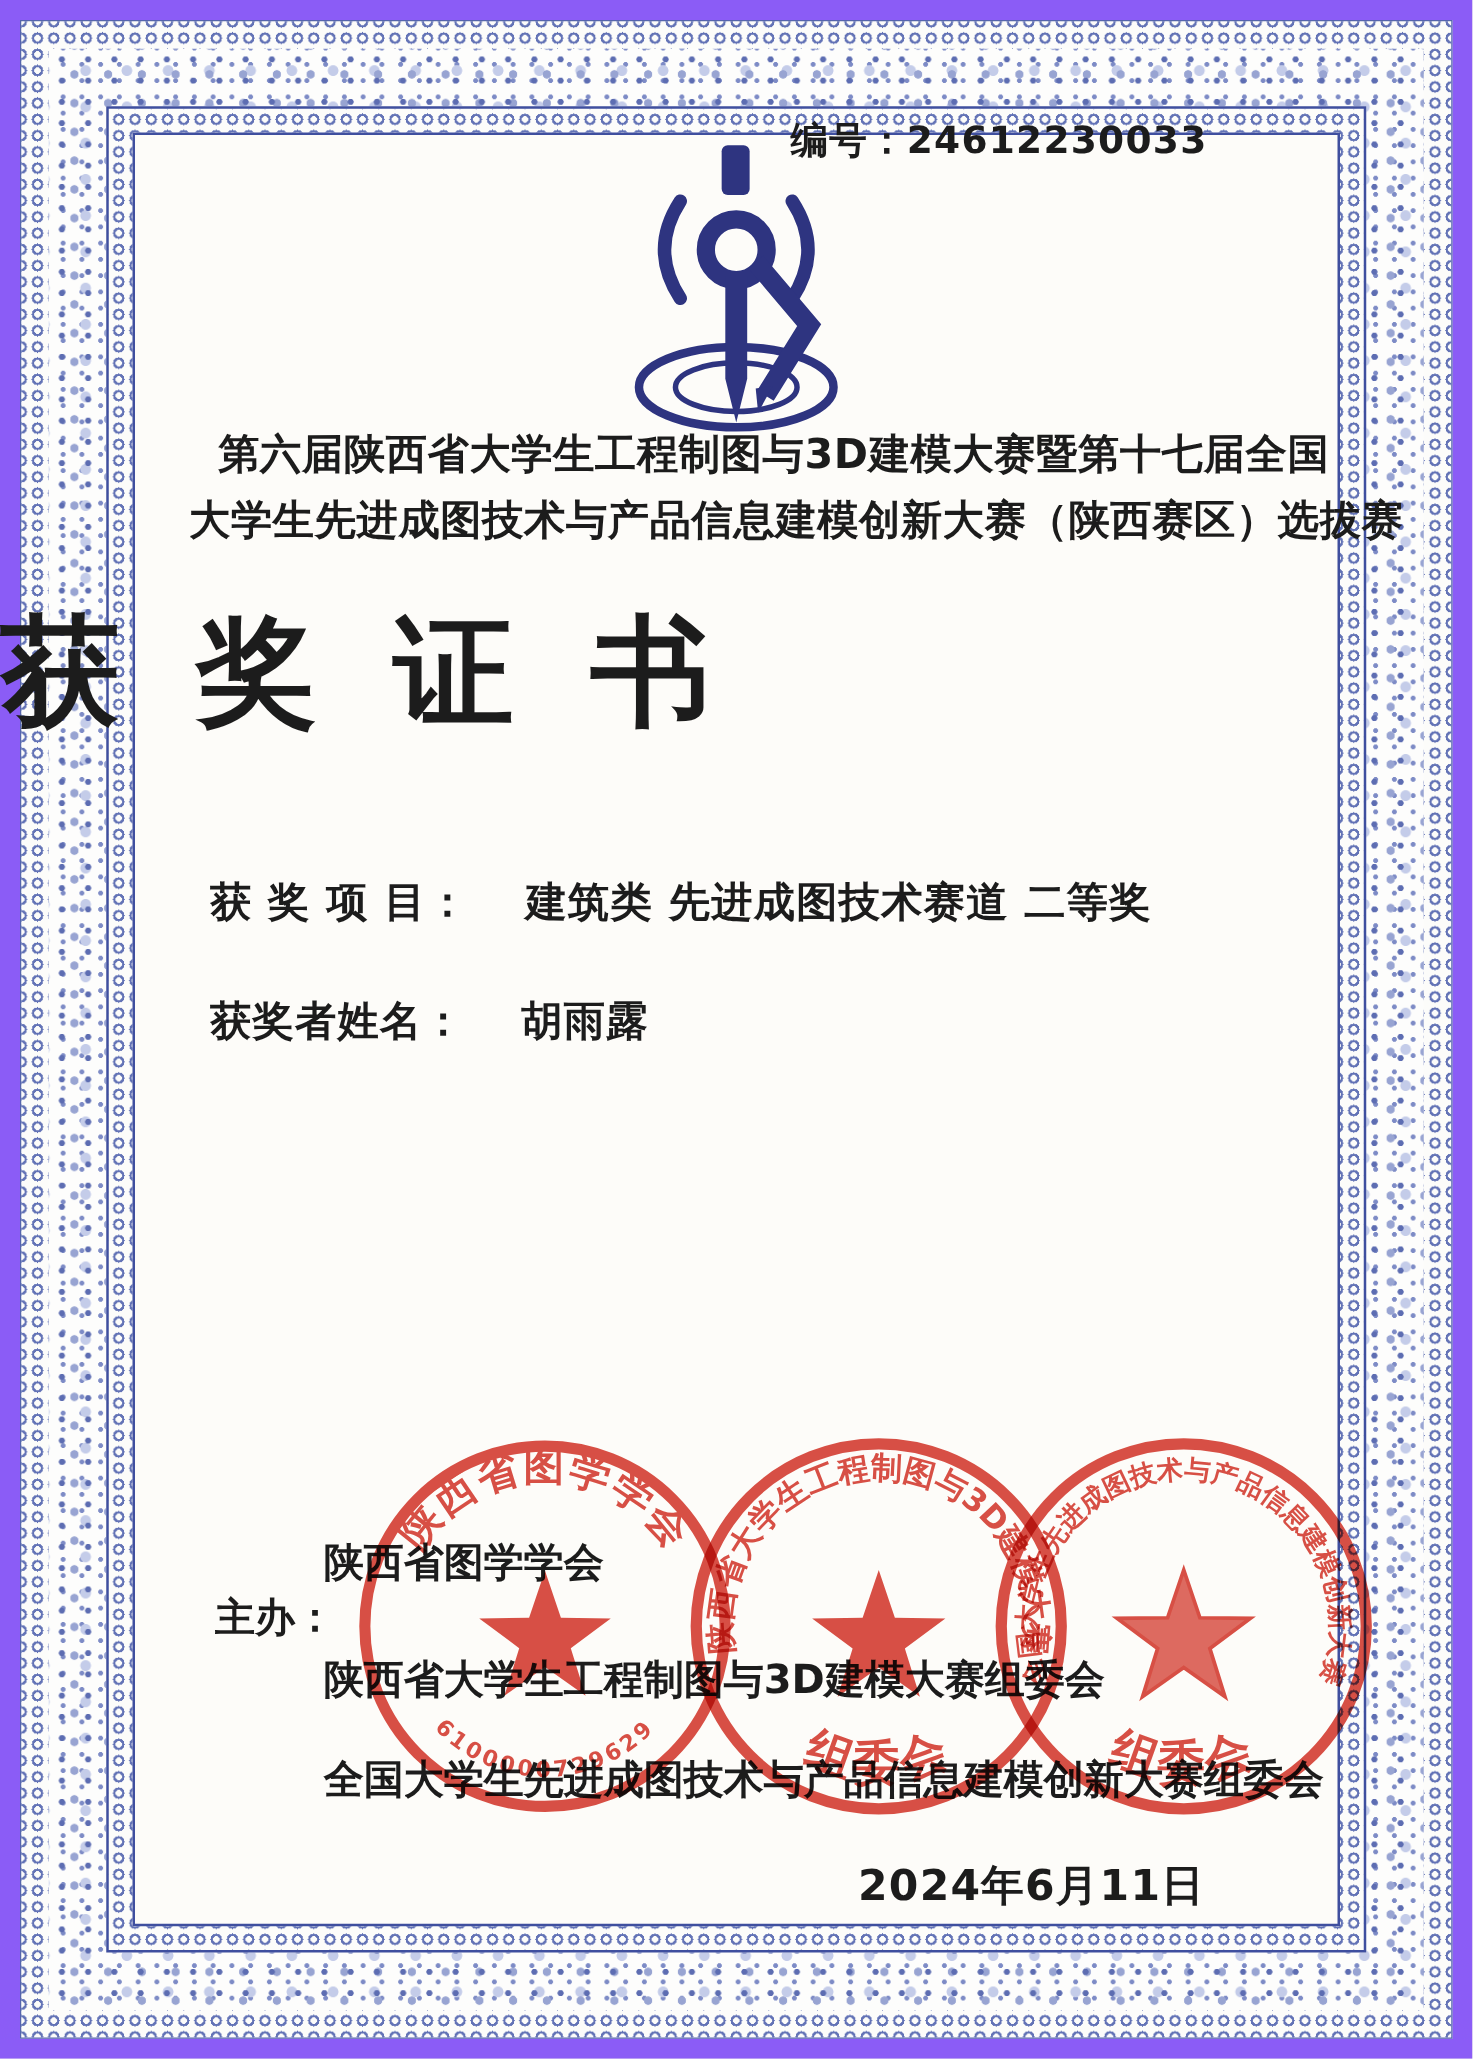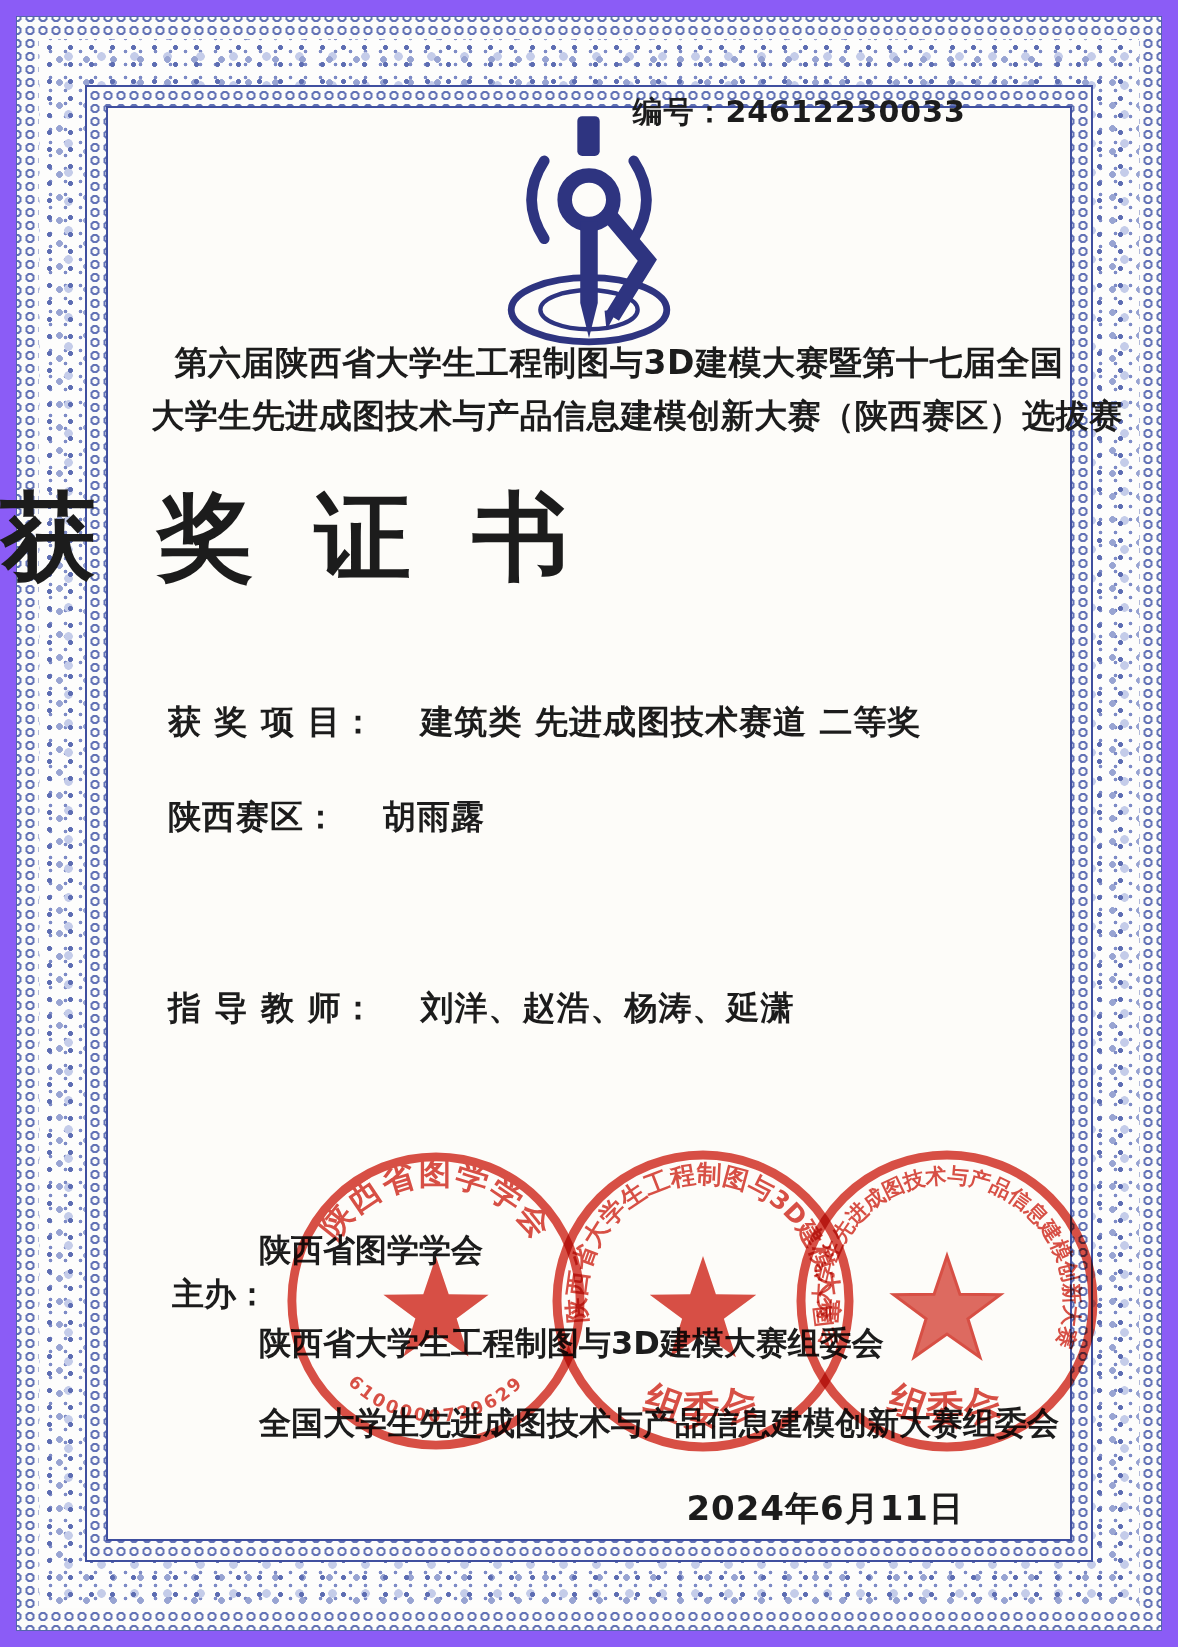--- a/index.html
+++ b/index.html
@@ -127,24 +127,23 @@
       </svg>
     </div>
 
     <div class="title-line title-1">第六届陕西省大学生工程制图与3D建模大赛暨第十七届全国</div>
     <div class="title-line title-2">大学生先进成图技术与产品信息建模创新大赛（陕西赛区）选拔赛</div>
 
     <div class="main-title">获 奖 证 书</div>
 
     <div class="field fld-0"><span>获 奖 项 目：</span><span class="value">建筑类 先进成图技术赛道 二等奖</span></div>
 
-    <div class="field fld-1"><span>陕西赛区：</span><span class="value">胡雨露</span></div>
+    <div class="field fld-1"><span>获奖者姓名：</span><span class="value">胡雨露</span></div>
 
 
-    <div class="field fld-3"><span>指 导 教 师：</span><span class="value">刘洋、赵浩、杨涛、延潇</span></div>
 
     <div class="org-label">主办：</div>
     <div class="org-line org-0">陕西省图学学会</div>
     <div class="org-line org-1">陕西省大学生工程制图与3D建模大赛组委会</div>
     <div class="org-line org-2">全国大学生先进成图技术与产品信息建模创新大赛组委会</div>
 
     <div class="date">2024年6月11日</div>
   </div>
 
   <svg class="seal s1" style="left:283px;top:1148px;" width="306" height="306" viewBox="0 0 310 310">

